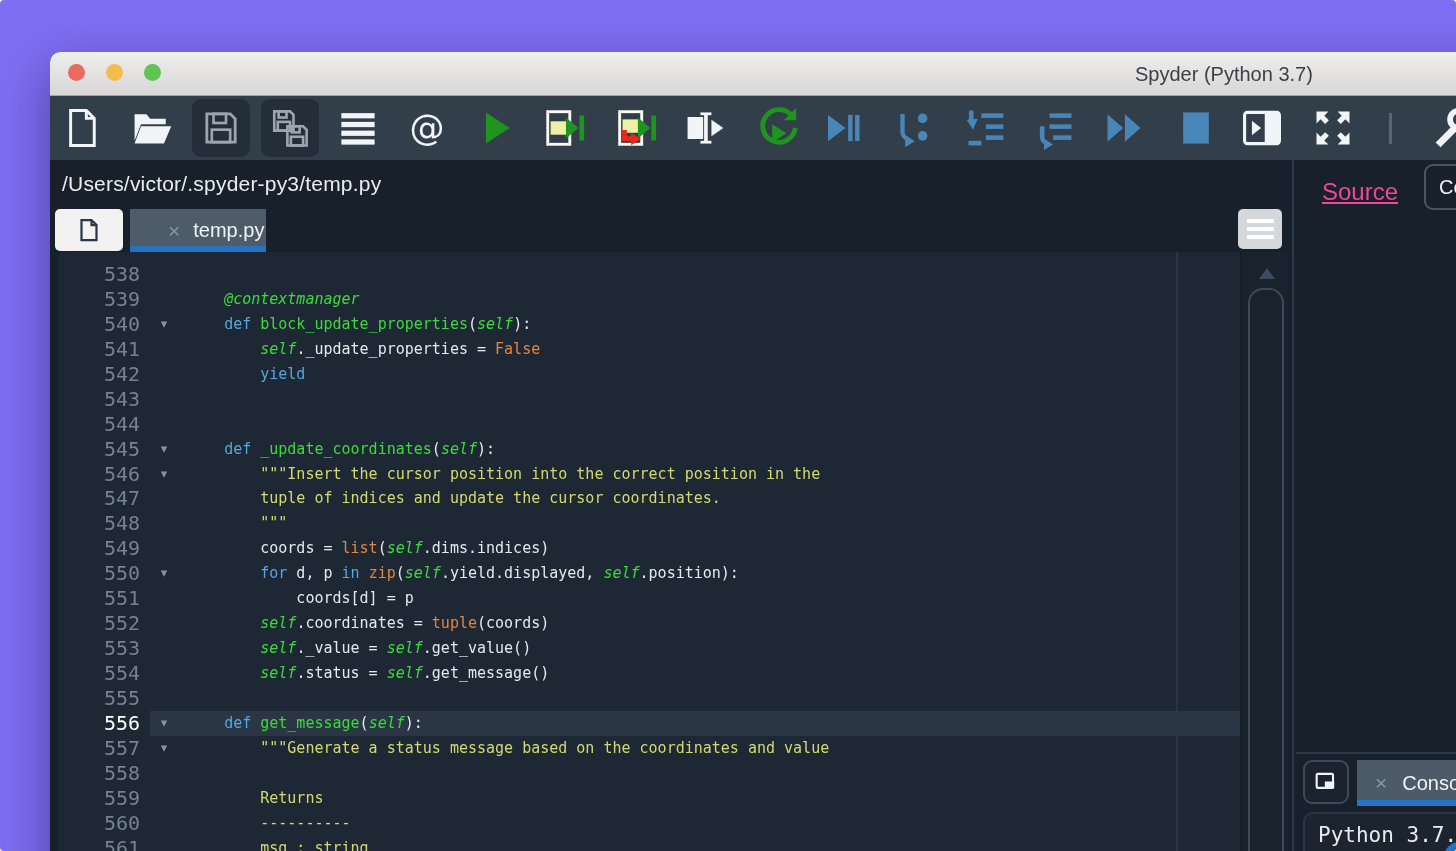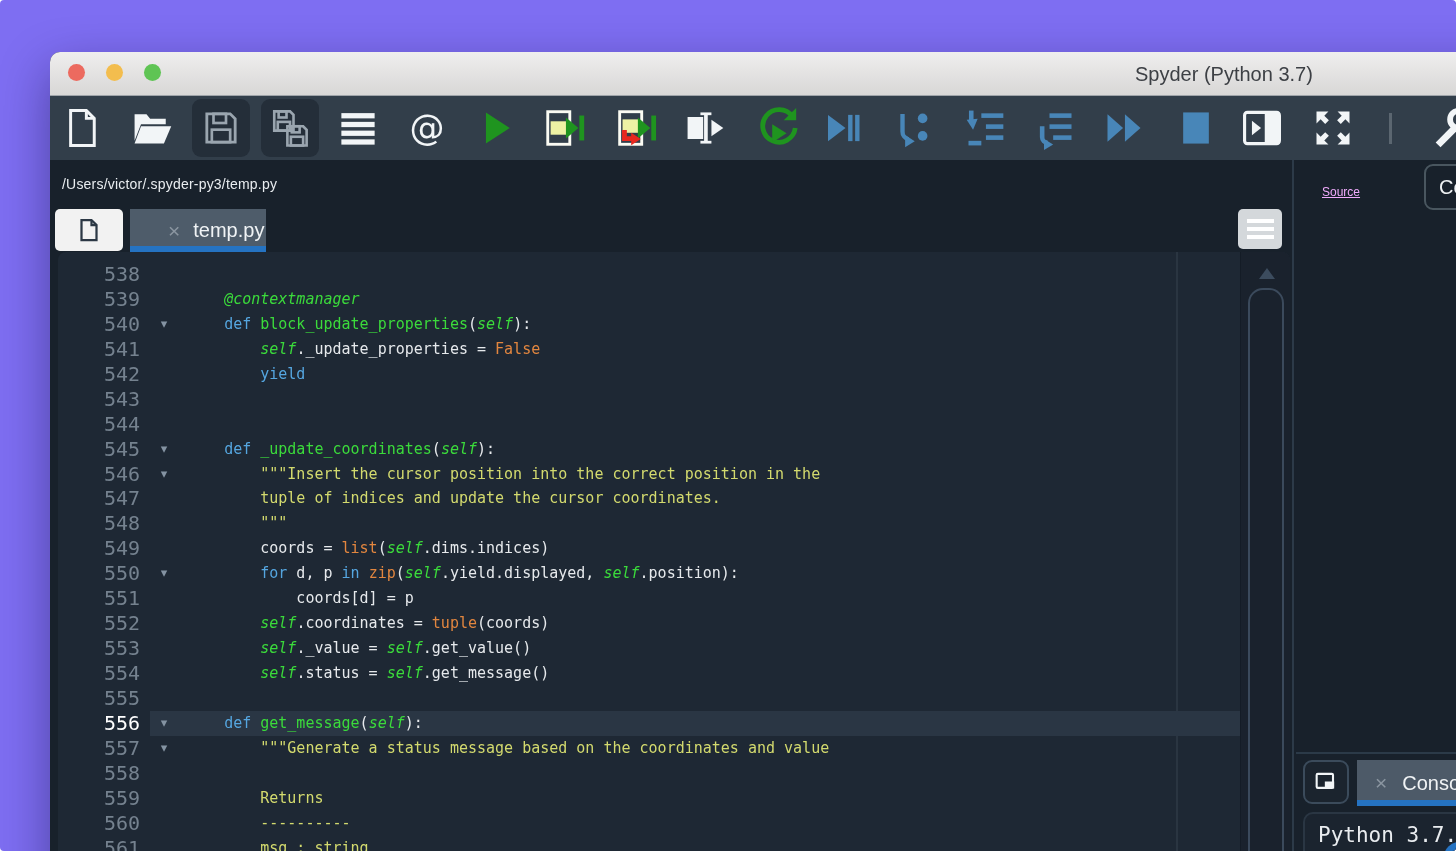--- a/index.html
+++ b/index.html
@@ -23,21 +23,21 @@
   
   .toolbar { position:absolute; left:0; top:44px; right:0; height:64px; background:#323e4a; }
   .tbtn { position:absolute; top:8px; width:48px; height:48px; display:flex;
           align-items:center; justify-content:center; }
   .tbtn.dark { top:3px; width:58px; height:58px; background:#242e39; border-radius:9px; }
   .tb-divider { position:absolute; top:17px; width:3px; height:31px; background:#5b6670; }
   .at-glyph { font-size:35px; color:#f2f5f7; font-family:"DejaVu Sans", sans-serif; }
 
   
   .pathbar { position:absolute; left:0; top:108px; width:1242px; height:48px; }
-  .path-text { position:absolute; left:12px; top:0; line-height:48px; font-size:14px;
+  .path-text { position:absolute; left:12px; top:0; line-height:48px; font-size:21px;
                color:#e9edf0; letter-spacing:.2px; }
 
   
   .tabbar { position:absolute; left:0; top:156px; width:1242px; height:44px; }
   .browse-btn { position:absolute; left:5px; top:1px; width:68px; height:42px;
                 background:#f2f2f2; border-radius:5px; display:flex; align-items:center; justify-content:center; }
   .etab { position:absolute; left:80px; top:1px; width:136px; height:43px; background:#4e5c6a;
           display:flex; align-items:center; }
   .etab .close { margin-left:38px; color:#8b96a1; font-size:21px; }
   .etab .label { margin-left:13px; color:#f0f3f5; font-size:20px; }
@@ -71,21 +71,21 @@
                  border-left:1px solid #141c26; border-radius:0 8px 0 0; }
   .scroll-up { position:absolute; left:18px; top:16px; width:0; height:0;
                border-left:8px solid transparent; border-right:8px solid transparent;
                border-bottom:11px solid #3c4c5e; }
   .scroll-thumb { position:absolute; left:7px; top:36px; width:36px; height:640px;
                   border:2px solid #3b4a5c; border-radius:15px; }
 
   
   .vsep { position:absolute; left:1242px; top:108px; bottom:0; width:2px; background:#2c3a48; }
   .help-label { position:absolute; left:1272px; top:120px; height:40px; line-height:40px;
-                font-size:12px; color:#f0abfc;text-decoration:underline; }
+                font-size:24px; color:#ec4899;text-decoration:underline; }
   .help-combo { position:absolute; left:1374px; top:112px; width:150px; height:46px;
                 border:2px solid #49565f; border-radius:9px; line-height:42px;
                 padding-left:13px; font-size:20px; color:#eef1f3; }
   .hsep { position:absolute; left:1246px; top:700px; width:1200px; height:2px; background:#2b3a48; }
 
   .cbrowse-btn { position:absolute; left:1253px; top:708px; width:46px; height:44px;
                  background:#1b242e; border:2px solid #3b4b5b; border-radius:9px;
                  display:flex; align-items:center; justify-content:center; }
   .ctab { position:absolute; left:1307px; top:708px; width:220px; height:46px; background:#4d5a68;
           display:flex; align-items:center; }

